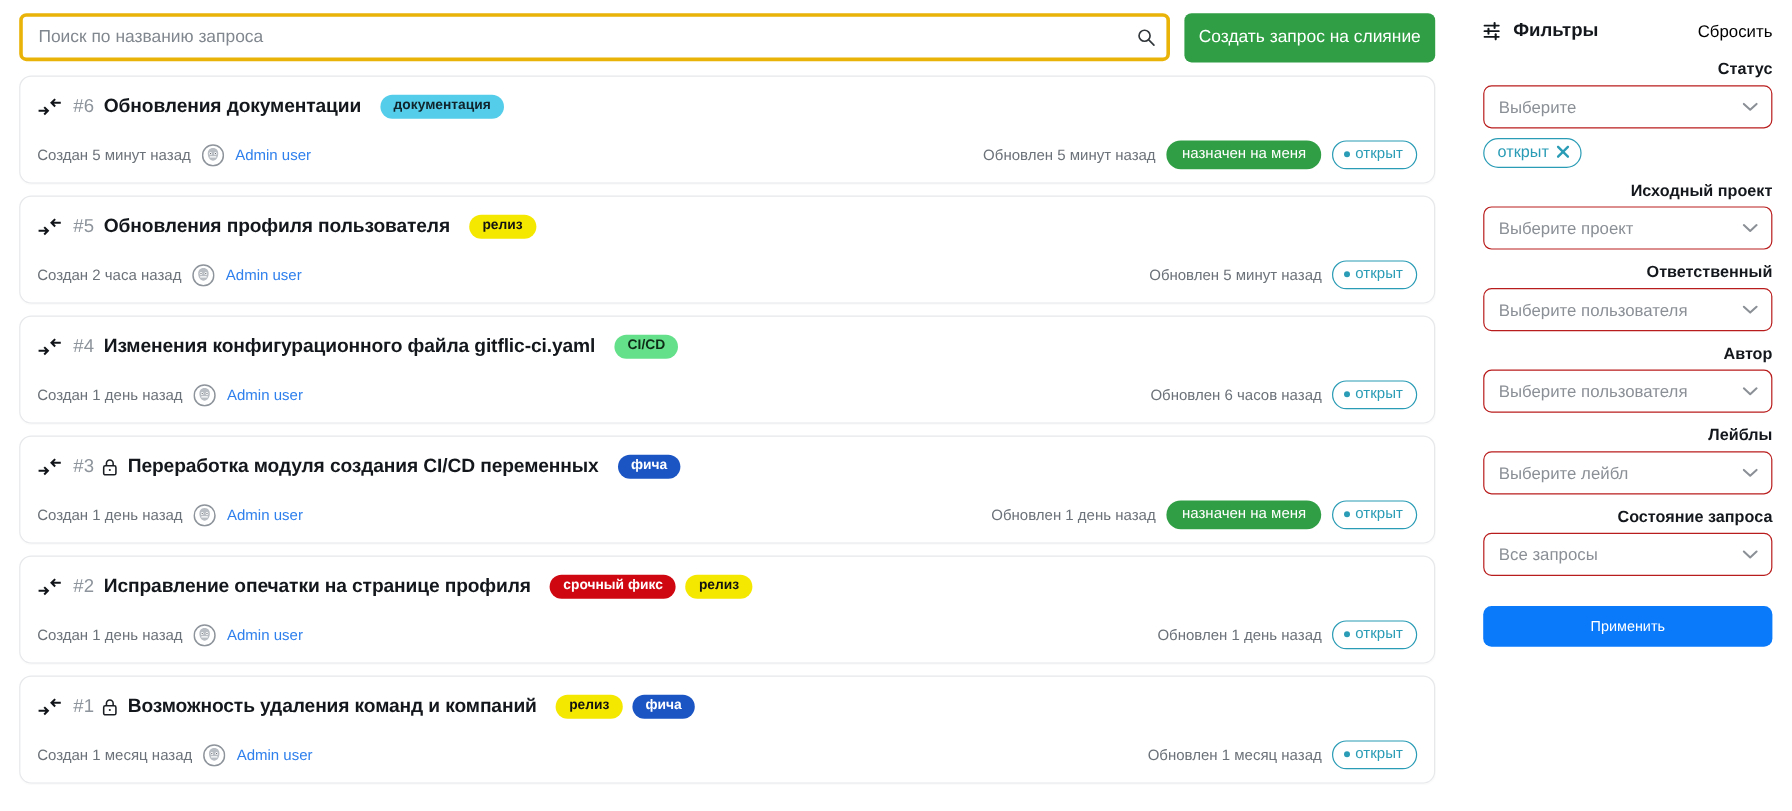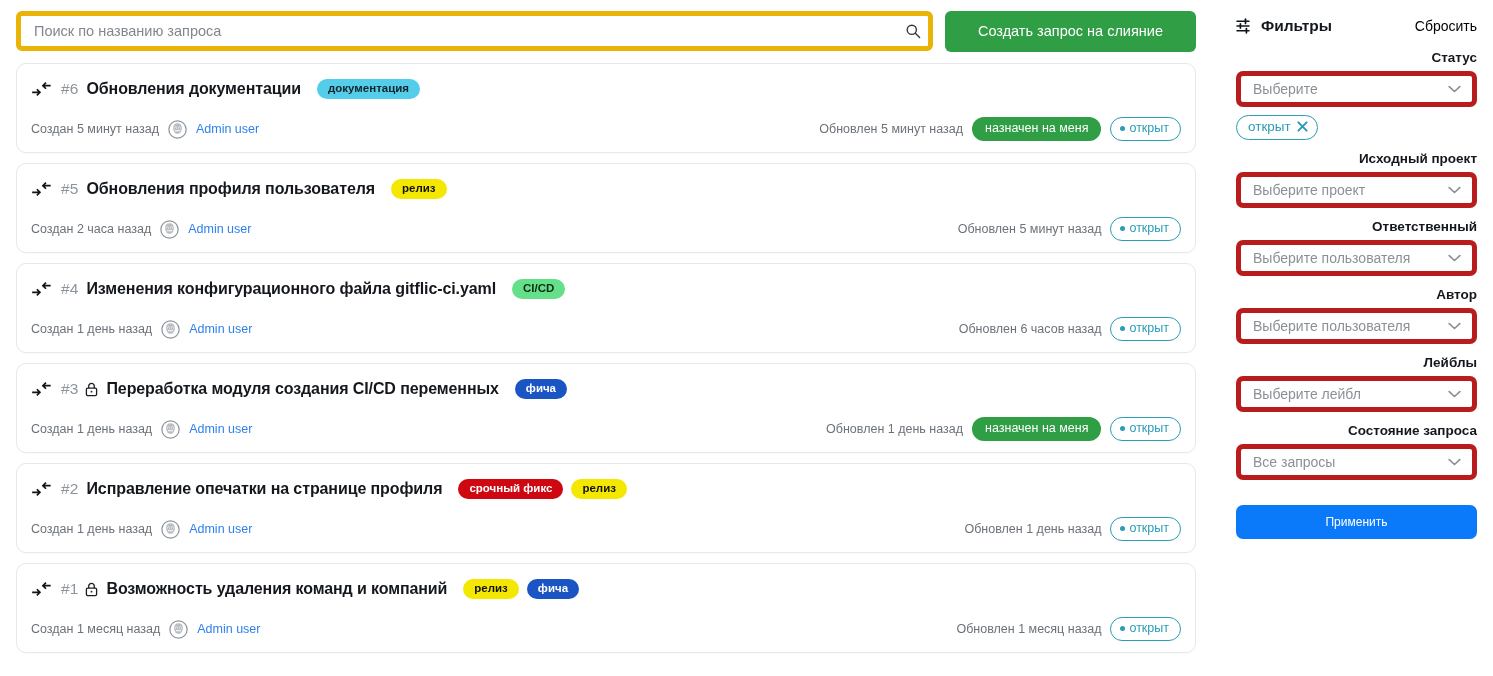--- a/index.html
+++ b/index.html
@@ -26,21 +26,21 @@
     height: 42px;
   }
   .search-wrap {
     position: relative;
     flex: 1 1 auto;
     height: 40px;
   }
   .search-input {
     width: 100%;
     height: 40px;
-    border: 5px solid #eab308;
+    border: 3px solid #eab308;
     border-radius: 6px;
     background: #fff;
     font-size: 14.5px;
     font-family: "Liberation Sans", sans-serif;
     color: #2b2f33;
     padding: 0 38px 0 13px;
     outline: none;
   }
   .search-input::placeholder { color: #81878e; }
   .search-icon {
@@ -53,21 +53,21 @@
   }
   .create-btn {
     flex: 0 0 auto;
     height: 41px;
     background: #2f9e44;
     color: #ffffff;
     border: none;
     border-radius: 6px;
     font-size: 14.5px;
     font-family: "Liberation Sans", sans-serif;
-    padding: 0 33px;
+    padding: 0 12px;
     cursor: pointer;
     white-space: nowrap;
   }
 
   
   .mr-list {
     padding: 11px 14px 0 16px;
     display: flex;
     flex-direction: column;
     gap: 10px;
@@ -199,21 +199,21 @@
     font-size: 13.5px;
     font-weight: 700;
     color: #14181d;
     margin-bottom: 6px;
     display: block;
     text-align: right;
   }
   .f-select {
     position: relative;
     height: 36px;
-    border: 5px solid #b91c1c;
+    border: 1px solid #b91c1c;
     border-radius: 7px;
     background: #fff;
     display: flex;
     align-items: center;
     padding: 0 32px 0 12px;
     cursor: pointer;
     text-align: center;
   }
   .f-select span {
     font-size: 14px;

